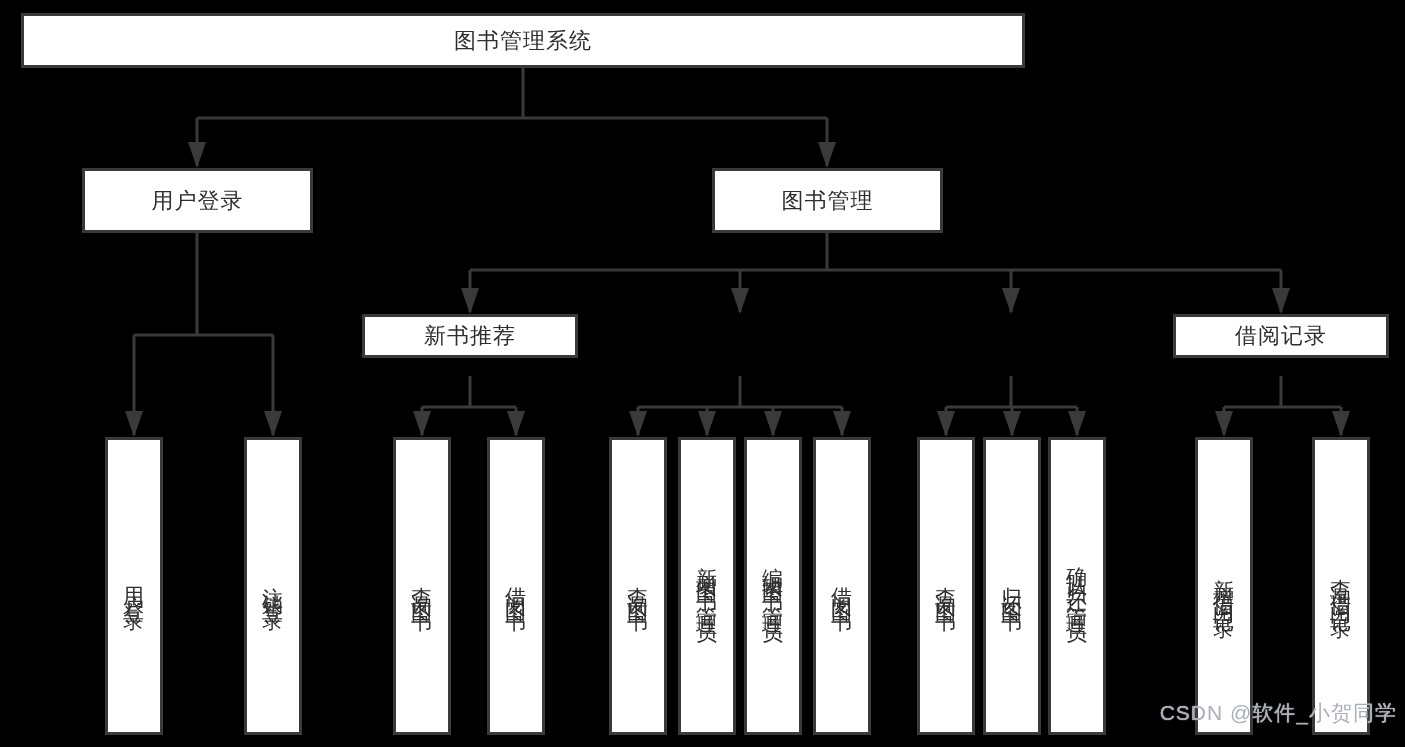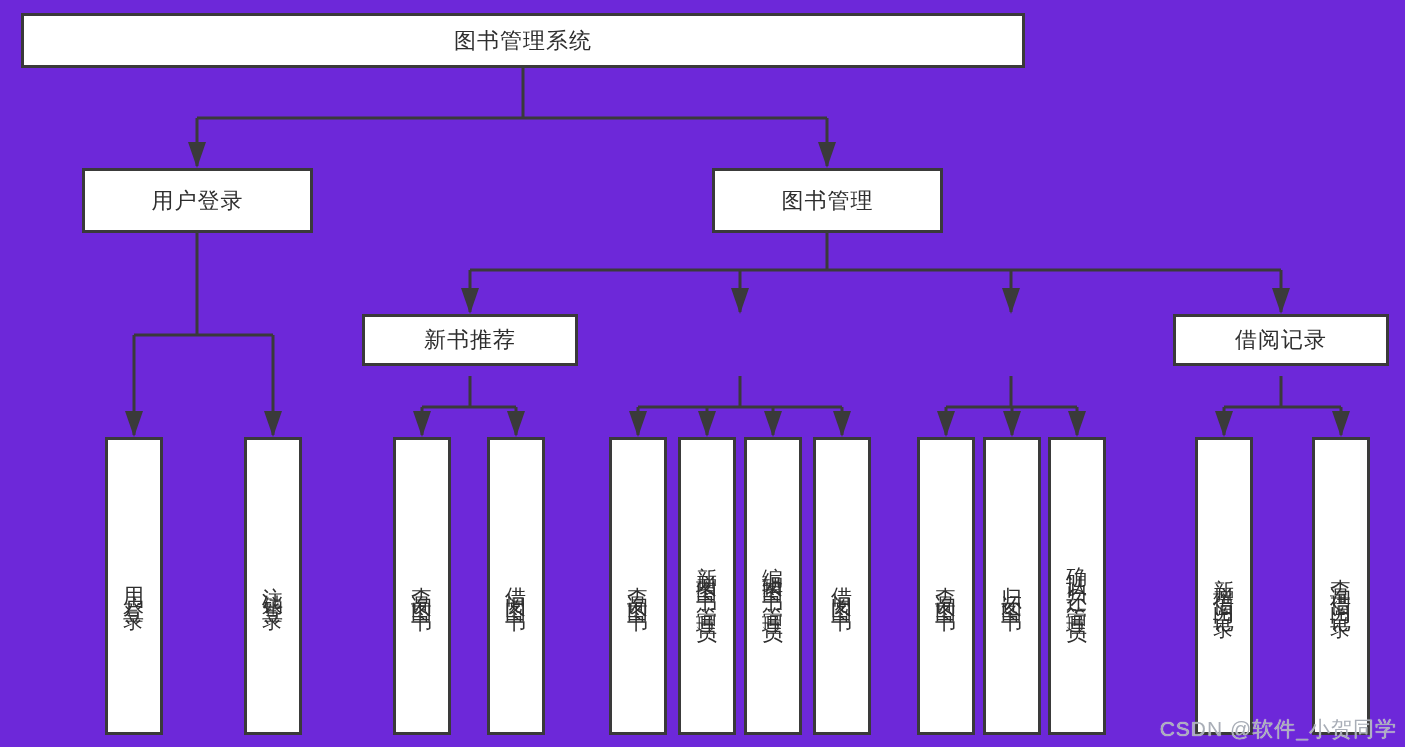--- a/index.html
+++ b/index.html
@@ -1,20 +1,20 @@
 <!DOCTYPE html>
 <html><head>
 <meta charset="utf-8">
 <style>
   html, body { margin: 0; padding: 0; background: #ffffff; }
   #canvas {
     position: relative;
     width: 1405px;
     height: 747px;
-    background: #6d28d9;
+    background: #000000;
     font-family: "Liberation Sans", sans-serif;
     overflow: hidden;
   }
   #connectors {
     position: absolute;
     left: 0; top: 0;
     width: 1405px; height: 747px;
     z-index: 1;
   }
   .node {
@@ -24,34 +24,34 @@
     background: #ffffff;
     color: #2e2e2e;
     display: flex;
     align-items: center;
     justify-content: center;
     z-index: 2;
   }
   .h-node { font-size: 22px; letter-spacing: 1px; }
   .root-node { left: 21px; top: 13px; width: 1004px; height: 55px; }
   .l2-node  { top: 168px; width: 231px; height: 65px; }
-  .l3-node  { top: 314px; width: 216px; height: 52px; align-items: center; }
+  .l3-node  { top: 314px; width: 216px; height: 44px; align-items: center; }
   .leaf-node { top: 437px; width: 58px; height: 298px; }
   .leaf-node .vtext {
     writing-mode: vertical-rl;
     text-orientation: mixed;
     font-size: 21px;
     line-height: 1.1;
     letter-spacing: 8px;
     white-space: nowrap;
   }
   #watermark {
     position: absolute;
     right: 8px;
-    bottom: 4px;
+    bottom: 20px;
     font-size: 21px;
     color: #a9aeb7;
     letter-spacing: 1px;
     z-index: 3;
     text-shadow: 0 0 1px #ffffff;
   }
 </style>
 </head>
 <body>
 

